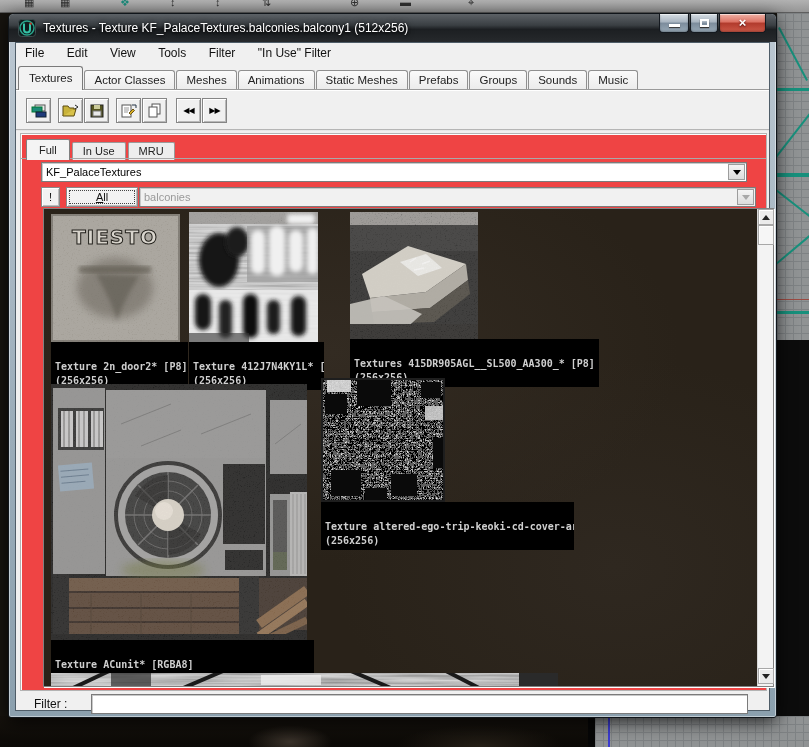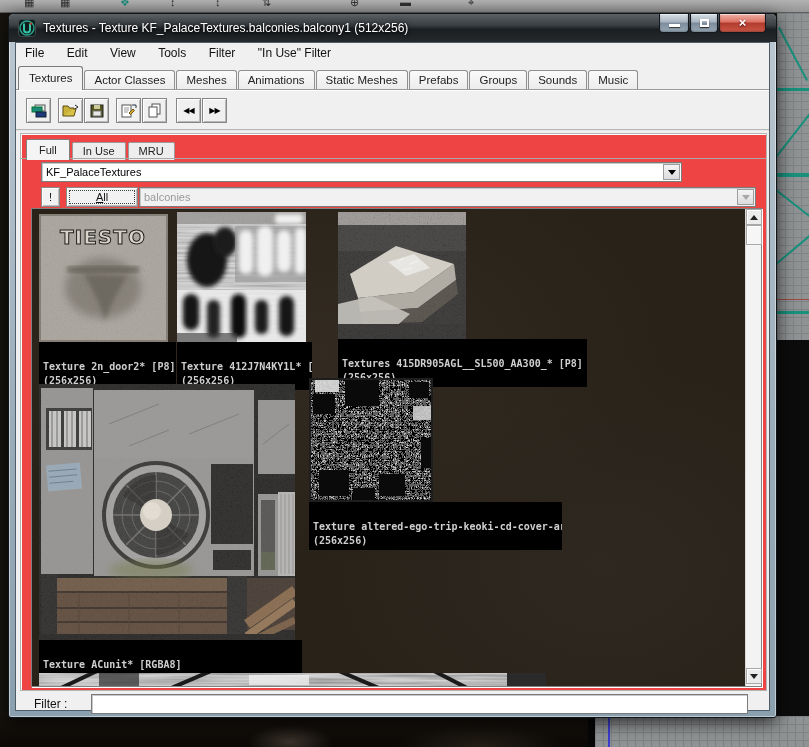--- a/index.html
+++ b/index.html
@@ -74,31 +74,31 @@
 
   .combo { position:absolute; height:20px; background:#ffffff; border:1px solid #7b7b7b;
     box-shadow:inset 1px 1px 0 #c9c9c9; font-size:11px; }
   .combo .val { position:absolute; left:4px; top:3px; color:#000; white-space:nowrap; }
   .combo .drop { position:absolute; right:1px; top:1px; bottom:1px; width:17px; background:linear-gradient(#f4f4f4,#dcdcdc);
     border:1px solid #9d9d9d; display:flex; align-items:center; justify-content:center; }
   .tri-down { width:0; height:0; border-left:4px solid transparent; border-right:4px solid transparent; border-top:5px solid #000; }
   .combo.disabled { background:#f1f1f1; }
   .combo.disabled .val { color:#9a9a9a; }
   .combo.disabled .tri-down { border-top-color:#a8a8a8; }
-  .pkg-combo { left:20px; top:28px; width:641px; }
+  .pkg-combo { left:20px; top:28px; width:706px; }
   .grp-combo { left:118px; top:53px; width:617px; }
 
   .sbtn { position:absolute; top:53px; height:20px; background:#f2f2f2; border:1px solid #8a8a8a;
     box-shadow:inset 1px 1px 0 #ffffff, inset -1px -1px 0 #bdbdbd; font-size:11px; text-align:center; color:#111; }
   .bang-btn { left:20px; width:19px; padding-top:3px; }
   .all-btn { left:45px; width:72px; outline:1px dotted #444; outline-offset:-4px; }
   .all-label { display:block; padding-top:3px; }
   .all-label::first-letter { text-decoration:underline; }
 
-  .tex-area { position:absolute; left:10px; top:74px; width:731px; height:479px; border:1px solid #808080;
+  .tex-area { position:absolute; left:22px; top:74px; width:731px; height:479px; border:1px solid #808080;
     box-shadow:1px 1px 0 #ffffff; }
   .tex-canvas { position:absolute; left:0; top:0; width:714px; height:477px; overflow:hidden;
     background:radial-gradient(500px 300px at 40% 30%, #332b22, transparent 70%),
                radial-gradient(400px 300px at 80% 75%, #2f2820, transparent 70%), #292219; }
   .thumb { position:absolute; display:block; }
   .tex-label { position:absolute; background:#000; color:#cfcfcf; font-family:"DejaVu Sans Mono", monospace;
     font-size:10px; font-weight:bold; line-height:14px; padding:18px 4px 2px 4px; text-shadow:1px 1px 0 #000; white-space:nowrap; overflow:hidden; }
 
   .vscroll { position:absolute; right:0; top:0; width:16px; height:477px; background:#f3f3f3; border-left:1px solid #d8d8d8; }
   .sc-btn { position:absolute; left:0; width:16px; height:16px; background:#ebebeb; border:1px solid #a8a8a8;

